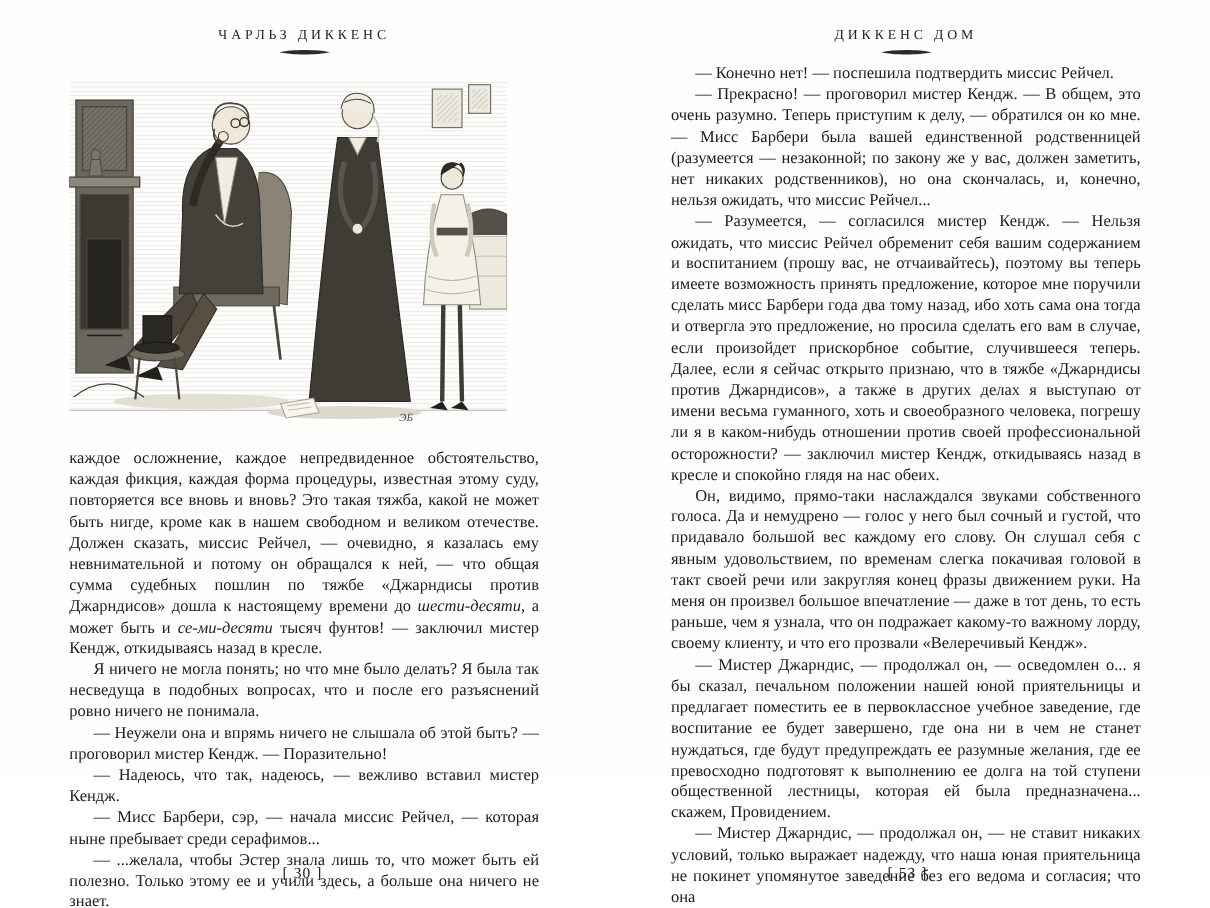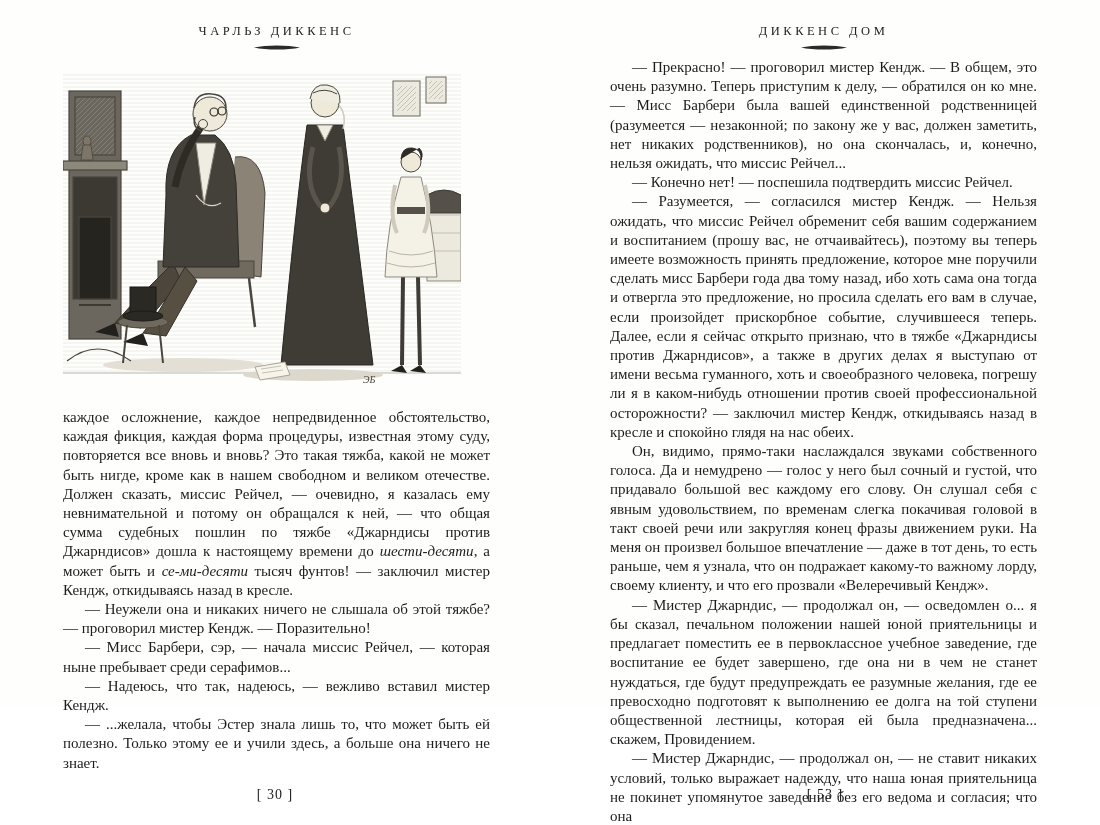--- a/index.html
+++ b/index.html
@@ -171,40 +171,41 @@
           <path d="M192 302 L222 297 L227 310 L197 315 Z" fill="#f7f4ea" stroke="#a9a496"></path>
           <path d="M198 304 L218 301 M199 308 L220 305" stroke="#c4c0b2" fill="none"></path>
         </g>
 
         <text x="300" y="318" font-size="10" font-style="italic" fill="#4a463e">ЭБ</text>
       </svg>
     </figure>
 
     <div class="body-text" id="left-text">
         <p class="para no-indent"><span>каждое осложнение, каждое непредвиденное обстоятельство, каждая фикция, каждая форма процедуры, известная этому суду, повторяется все вновь и вновь? Это такая тяжба, какой не может быть нигде, кроме как в нашем свободном и великом отечестве. Должен сказать, миссис Рейчел, — очевидно, я казалась ему невнимательной и потому он обращался к ней, — что общая сумма судебных пошлин по тяжбе «Джарндисы против Джарндисов» дошла к настоящему времени до </span><em>шести-десяти</em><span>, а может быть и </span><em>се-ми-десяти</em><span> тысяч фунтов! — заключил мистер Кендж, откидываясь назад в кресле.</span></p>
-        <p class="para"><span>— Неужели она и никаких ничего не слышала об этой тяжбе? — проговорил мистер Кендж. — Поразительно!</span></p>
+        <p class="para"><span>Я ничего не могла понять; но что мне было делать? Я была так несведуща в подобных вопросах, что и после его разъяснений ровно ничего не понимала.</span></p>
+        <p class="para"><span>— Неужели она и впрямь ничего не слышала об этой быть? — проговорил мистер Кендж. — Поразительно!</span></p>
+        <p class="para"><span>— Надеюсь, что так, надеюсь, — вежливо вставил мистер Кендж.</span></p>
         <p class="para"><span>— Мисс Барбери, сэр, — начала миссис Рейчел, — которая ныне пребывает среди серафимов...</span></p>
-        <p class="para"><span>— Надеюсь, что так, надеюсь, — вежливо вставил мистер Кендж.</span></p>
         <p class="para"><span>— ...желала, чтобы Эстер знала лишь то, что может быть ей полезно. Только этому ее и учили здесь, а больше она ничего не знает.</span></p>
       </div>
 
     <div class="page-number">[ 30 ]</div>
   </div>
 
   <div class="page page-right">
     <div class="running-head">
       <div class="head-title">ДИККЕНС ДОМ</div>
       <svg class="ornament" width="46" height="7" viewBox="0 0 46 7">
         <path d="M0 3.5 C12 0.8 34 0.8 46 3.5 C34 6.2 12 6.2 0 3.5 Z" fill="#2b2b2b"></path>
       </svg>
     </div>
 
     <div class="body-text" id="right-text">
+        <p class="para"><span>— Конечно нет! — поспешила подтвердить миссис Рейчел.</span></p>
         <p class="para"><span>— Прекрасно! — проговорил мистер Кендж. — В общем, это очень разумно. Теперь приступим к делу, — обратился он ко мне. — Мисс Барбери была вашей единственной родственницей (разумеется — незаконной; по закону же у вас, должен заметить, нет никаких родственников), но она скончалась, и, конечно, нельзя ожидать, что миссис Рейчел...</span></p>
-        <p class="para"><span>— Конечно нет! — поспешила подтвердить миссис Рейчел.</span></p>
         <p class="para"><span>— Разумеется, — согласился мистер Кендж. — Нельзя ожидать, что миссис Рейчел обременит себя вашим содержанием и воспитанием (прошу вас, не отчаивайтесь), поэтому вы теперь имеете возможность принять предложение, которое мне поручили сделать мисс Барбери года два тому назад, ибо хоть сама она тогда и отвергла это предложение, но просила сделать его вам в случае, если произойдет прискорбное событие, случившееся теперь. Далее, если я сейчас открыто признаю, что в тяжбе «Джарндисы против Джарндисов», а также в других делах я выступаю от имени весьма гуманного, хоть и своеобразного человека, погрешу ли я в каком-нибудь отношении против своей профессиональной осторожности? — заключил мистер Кендж, откидываясь назад в кресле и спокойно глядя на нас обеих.</span></p>
         <p class="para"><span>Он, видимо, прямо-таки наслаждался звуками собственного голоса. Да и немудрено — голос у него был сочный и густой, что придавало большой вес каждому его слову. Он слушал себя с явным удовольствием, по временам слегка покачивая головой в такт своей речи или закругляя конец фразы движением руки. На меня он произвел большое впечатление — даже в тот день, то есть раньше, чем я узнала, что он подражает какому-то важному лорду, своему клиенту, и что его прозвали «Велеречивый Кендж».</span></p>
         <p class="para"><span>— Мистер Джарндис, — продолжал он, — осведомлен о... я бы сказал, печальном положении нашей юной приятельницы и предлагает поместить ее в первоклассное учебное заведение, где воспитание ее будет завершено, где она ни в чем не станет нуждаться, где будут предупреждать ее разумные желания, где ее превосходно подготовят к выполнению ее долга на той ступени общественной лестницы, которая ей была предназначена... скажем, Провидением.</span></p>
         <p class="para"><span>— Мистер Джарндис, — продолжал он, — не ставит никаких условий, только выражает надежду, что наша юная приятельница не покинет упомянутое заведение без его ведома и согласия; что она</span></p>
       </div>
 
     <div class="page-number">[ 53 ]</div>
   </div>
 
 </div>

